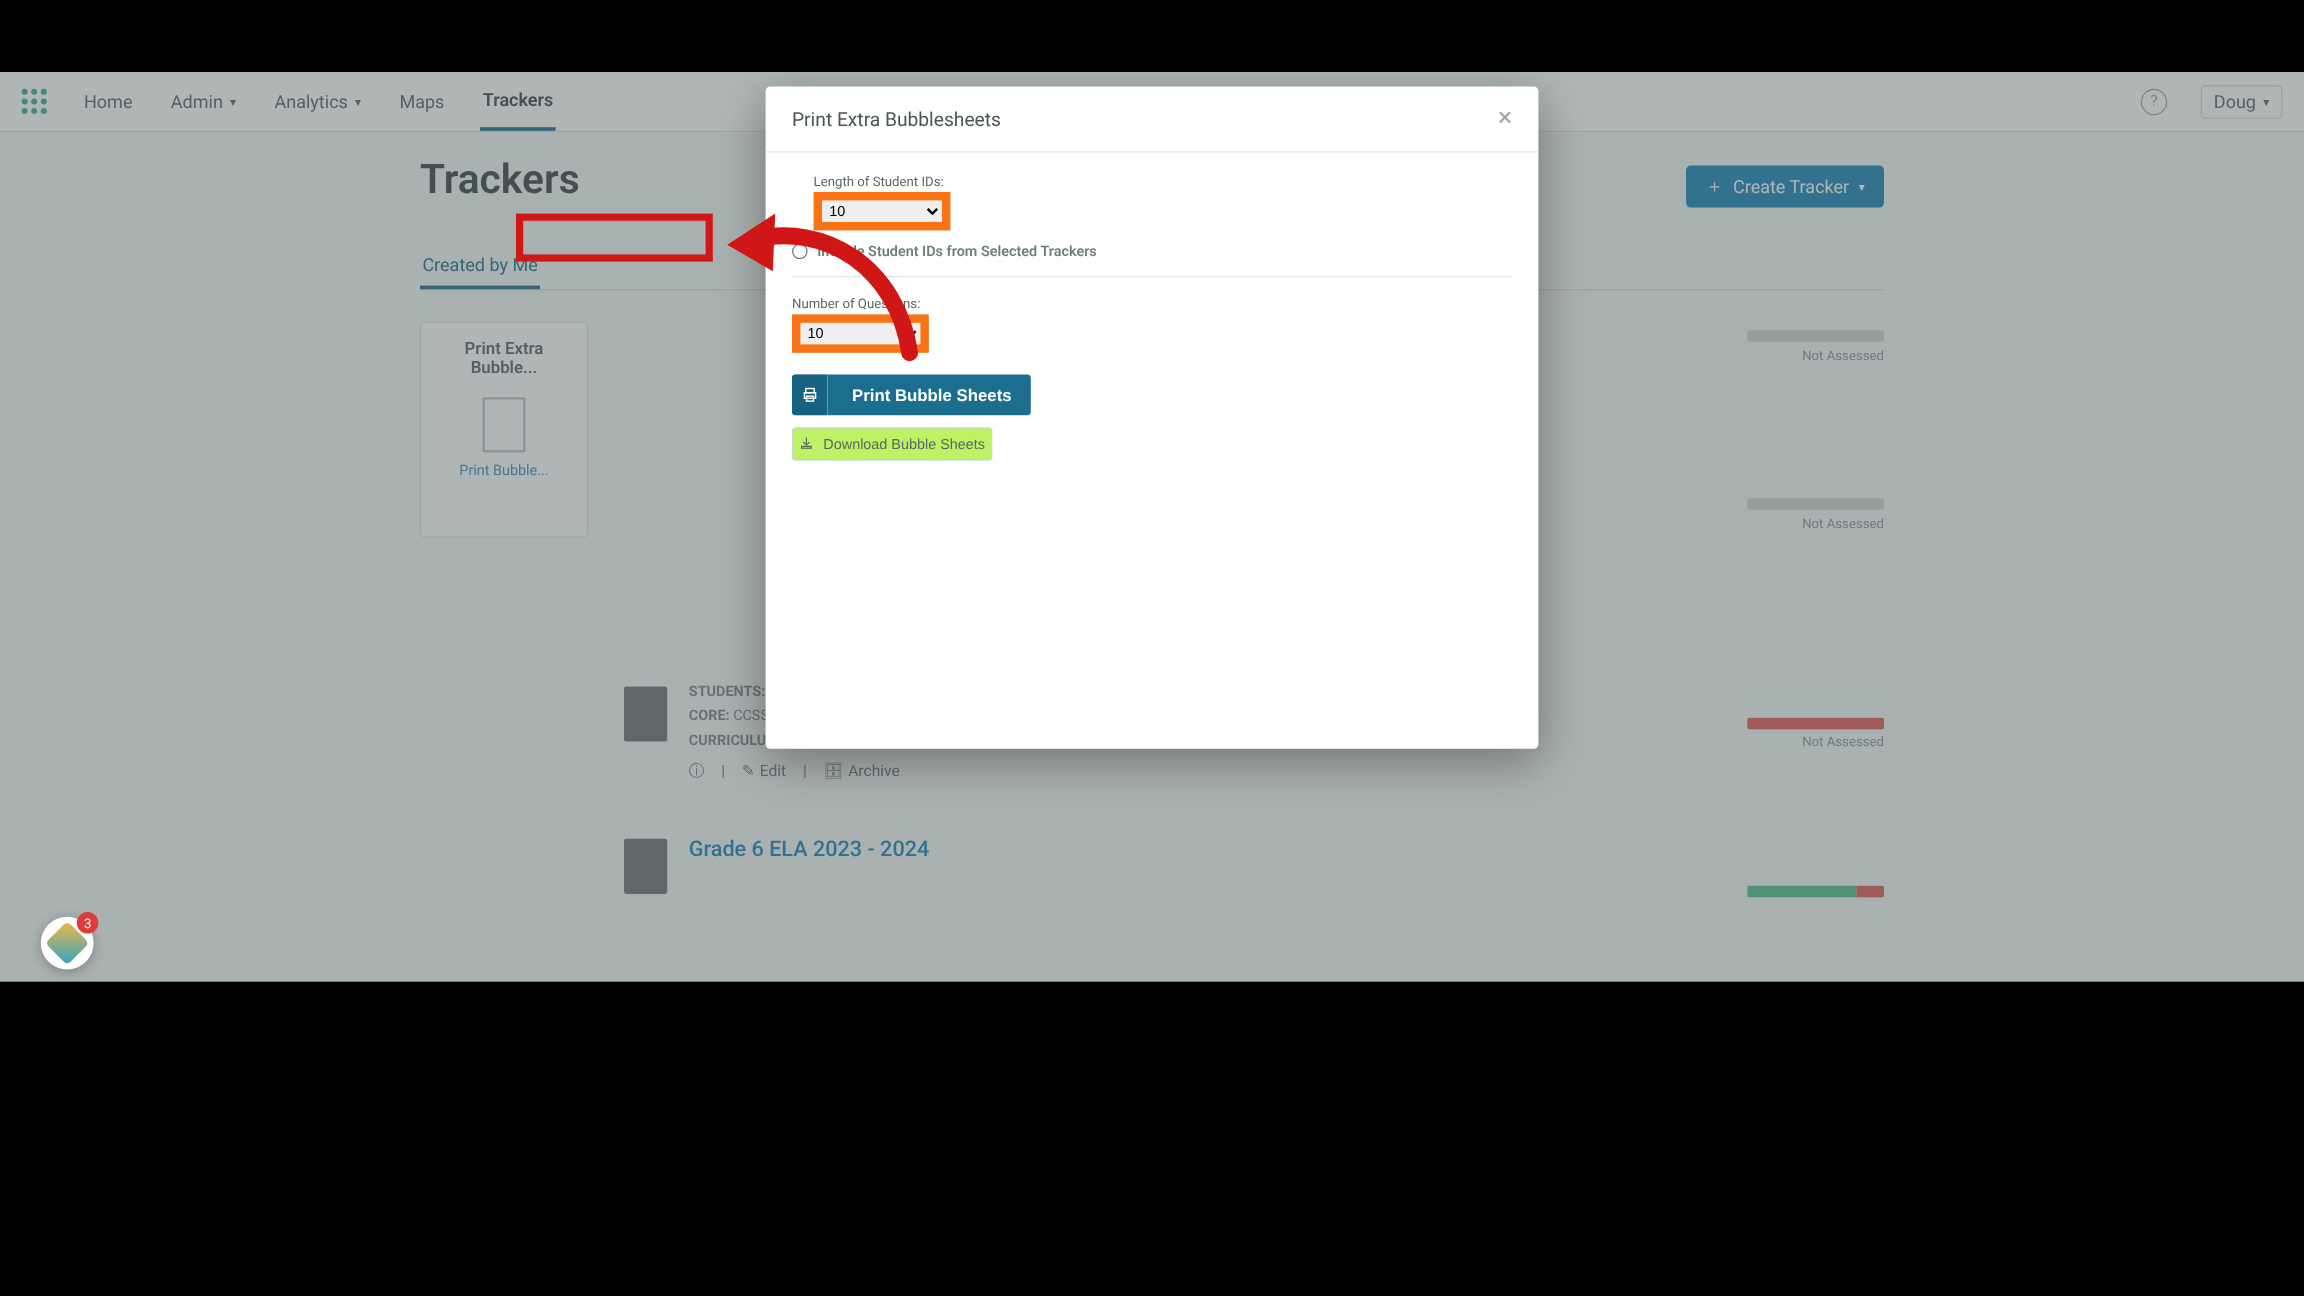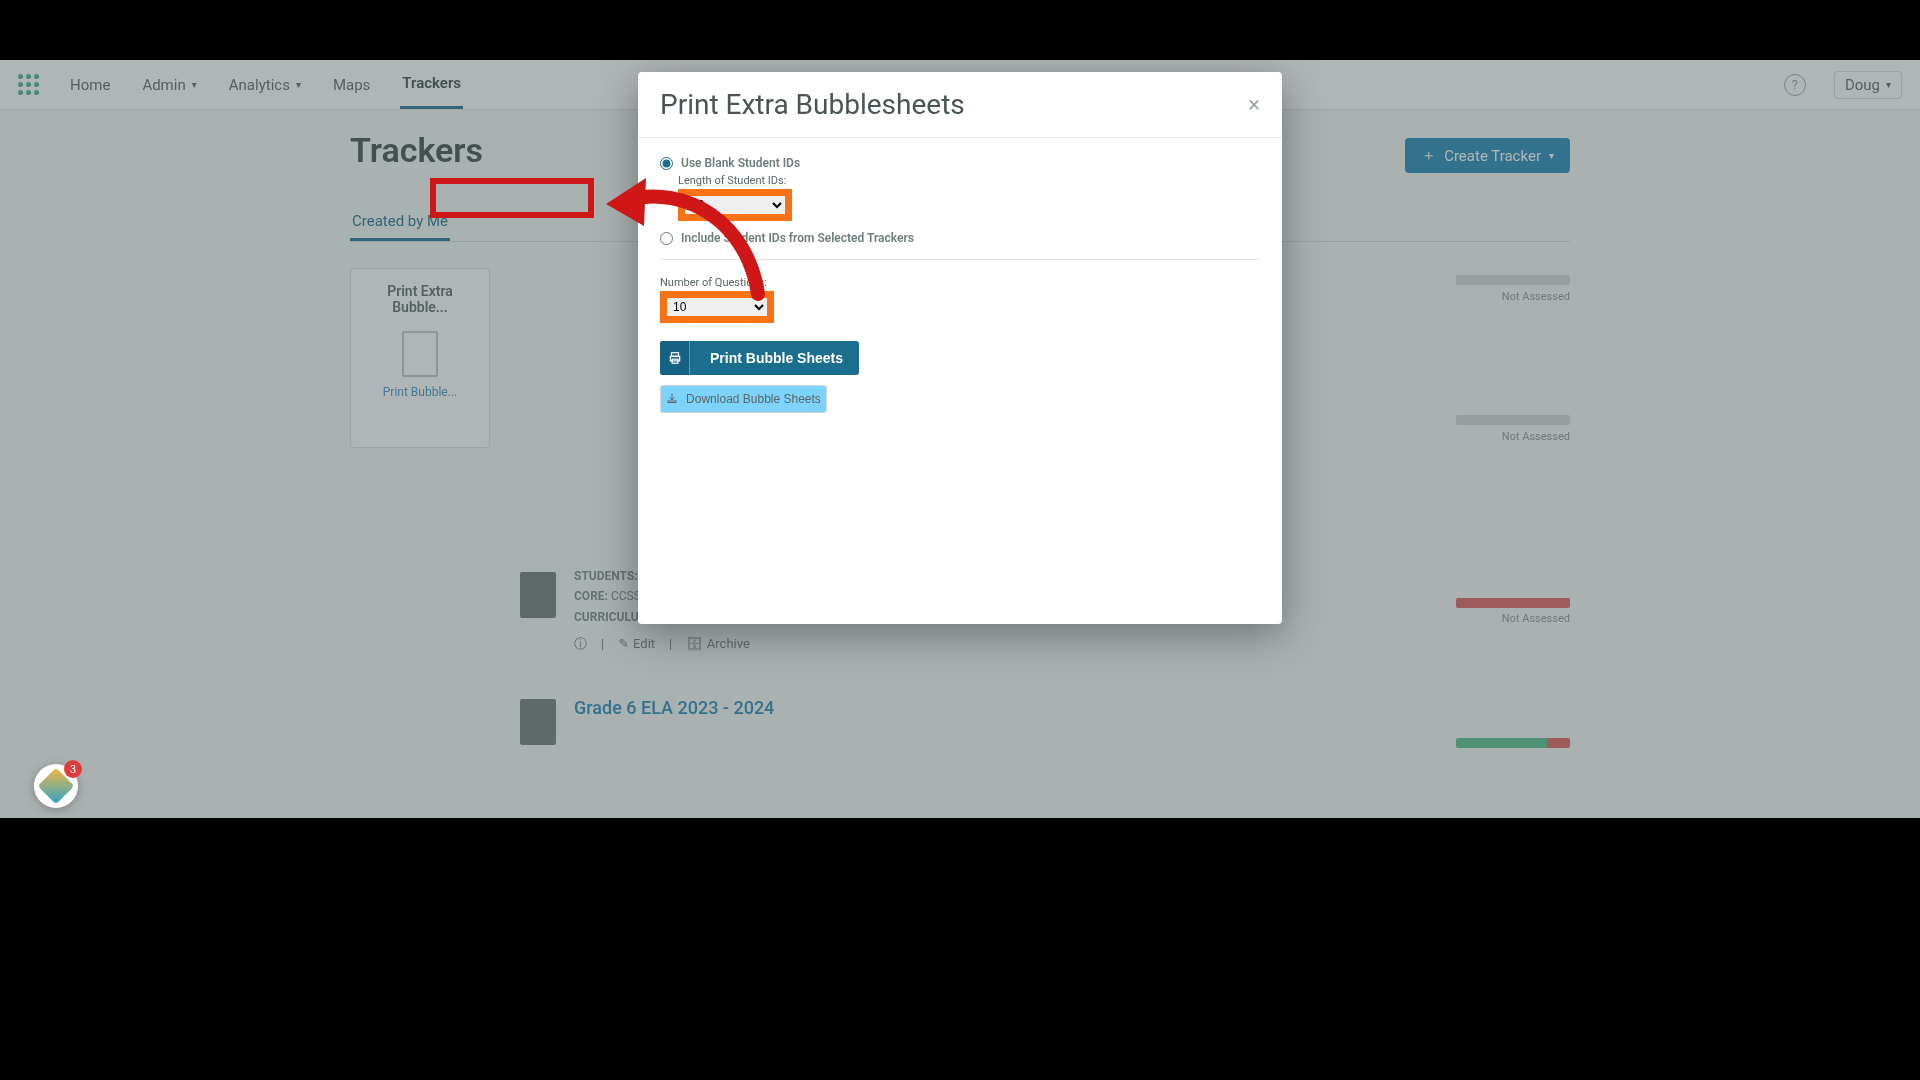--- a/index.html
+++ b/index.html
@@ -80,21 +80,21 @@
     border-radius:4px;
     box-shadow: 0 10px 40px rgba(0,0,0,.35);
     display:flex; flex-direction:column;
     min-height: 552px;
   }
   .modal-head {
     padding: 16px 22px;
     border-bottom:1px solid #e2e6e6;
     display:flex; align-items:center; justify-content:space-between;
   }
-  .modal-title { font-size:28px; color:#4a5555; font-weight:400;}
+  .modal-title { font-size:16px; color:#4a5555; font-weight:400;}
   .close { font-size:22px; color:#9aa5a5; cursor:pointer; line-height:1;}
   .modal-body { padding: 18px 22px; font-size:12px; color:#5a6666; }
 
   .radio-row { display:flex; align-items:center; gap:8px; font-weight:600; color:#707d7d; margin-bottom:4px;}
   .radio-row input { accent-color:#1b6e8e; }
   .nested { margin-left:18px; margin-bottom:10px; }
   .field-label { font-weight:400; font-size:11px; color:#5a6666; margin-bottom:2px; display:block;}
   select.native { width:114px; font-size:12px; padding:1px 2px; border:7px solid #f97316;}
   hr.sep { border:none; border-top:1px solid #e2e6e6; margin:14px 0 16px 0;}
 
@@ -102,21 +102,21 @@
     display:inline-flex; align-items:center; gap:10px;
     background:#1b6e8e; color:#fff; border:none; border-radius:3px;
     padding:0; height:34px; cursor:pointer;
     font-size:14px;
   }
   .btn-primary .icon-cell{ width:30px; height:100%; display:flex;align-items:center;justify-content:center; border-right:1px solid rgba(255,255,255,.35); background:#176283; border-radius:3px 0 0 3px;}
   .btn-primary .lbl{ padding:0 16px 0 10px; font-weight:700;}
   .btn-secondary {
     display:inline-flex; align-items:center; justify-content:center; gap:8px;
     height:28px; width:167px;
-    border:1px solid #cfd6d6; background:#7dd3fc; color:#5a6666;
+    border:1px solid #cfd6d6; background:#bef264; color:#5a6666;
     border-radius:3px; font-size:12px; margin-top:10px; cursor:pointer;
   }
 
   
   .callout-box {
     position:absolute;
     border:6px solid #d01717;
     pointer-events:none;
   }
   .arrow { position:absolute; pointer-events:none; }
@@ -247,24 +247,20 @@
 
   <div class="dim"></div>
 
   <div class="modal">
     <div class="modal-head">
       <div class="modal-title">Print Extra Bubblesheets</div>
       <div class="close">×</div>
     </div>
     <div class="modal-body">
 
-      <label class="radio-row">
-        <input type="radio" name="idmode" checked="" style="">
-        <span>Use Blank Student IDs</span>
-      </label>
 
       <div class="nested">
         <span class="field-label">Length of Student IDs:</span>
         <select class="native">
           <option>10</option>
         </select>
       </div>
 
       <label class="radio-row" style="margin-top:6px;">
         <input type="radio" name="idmode" style="">

